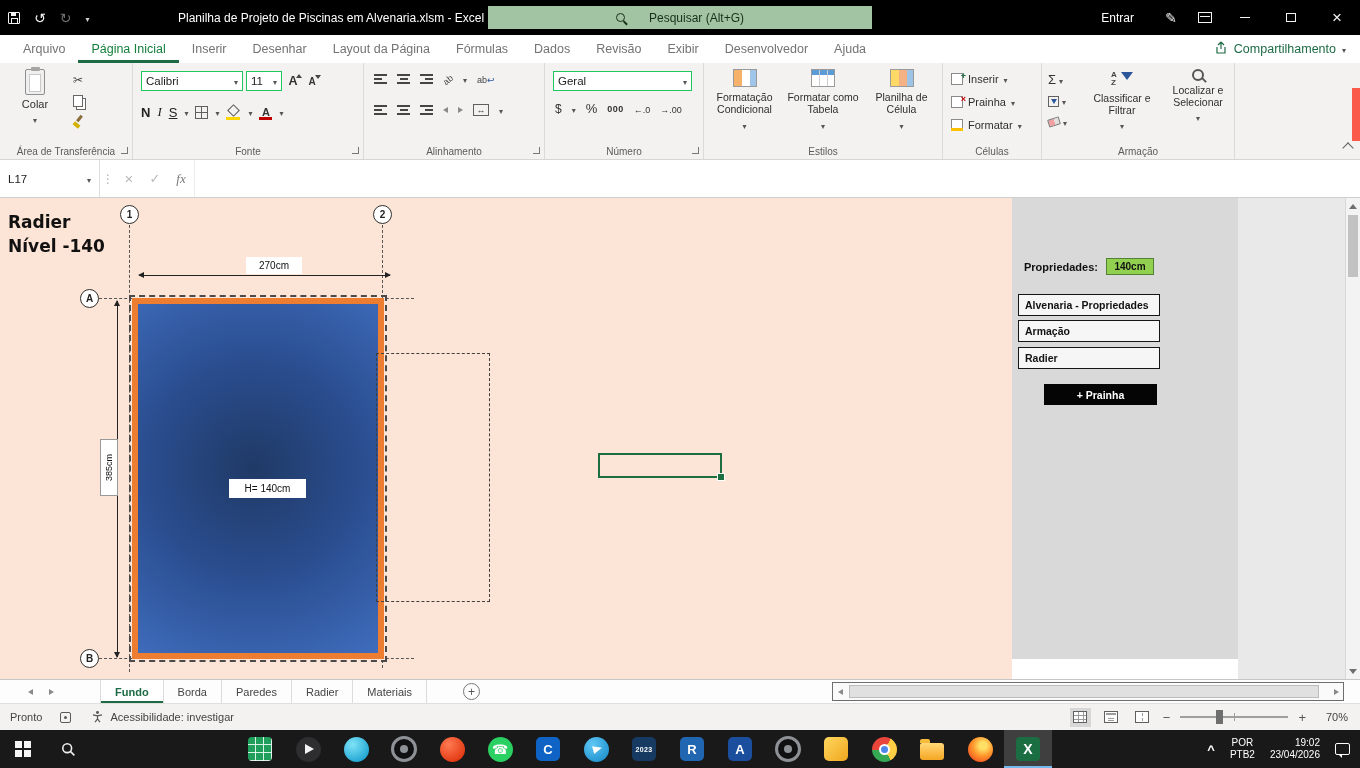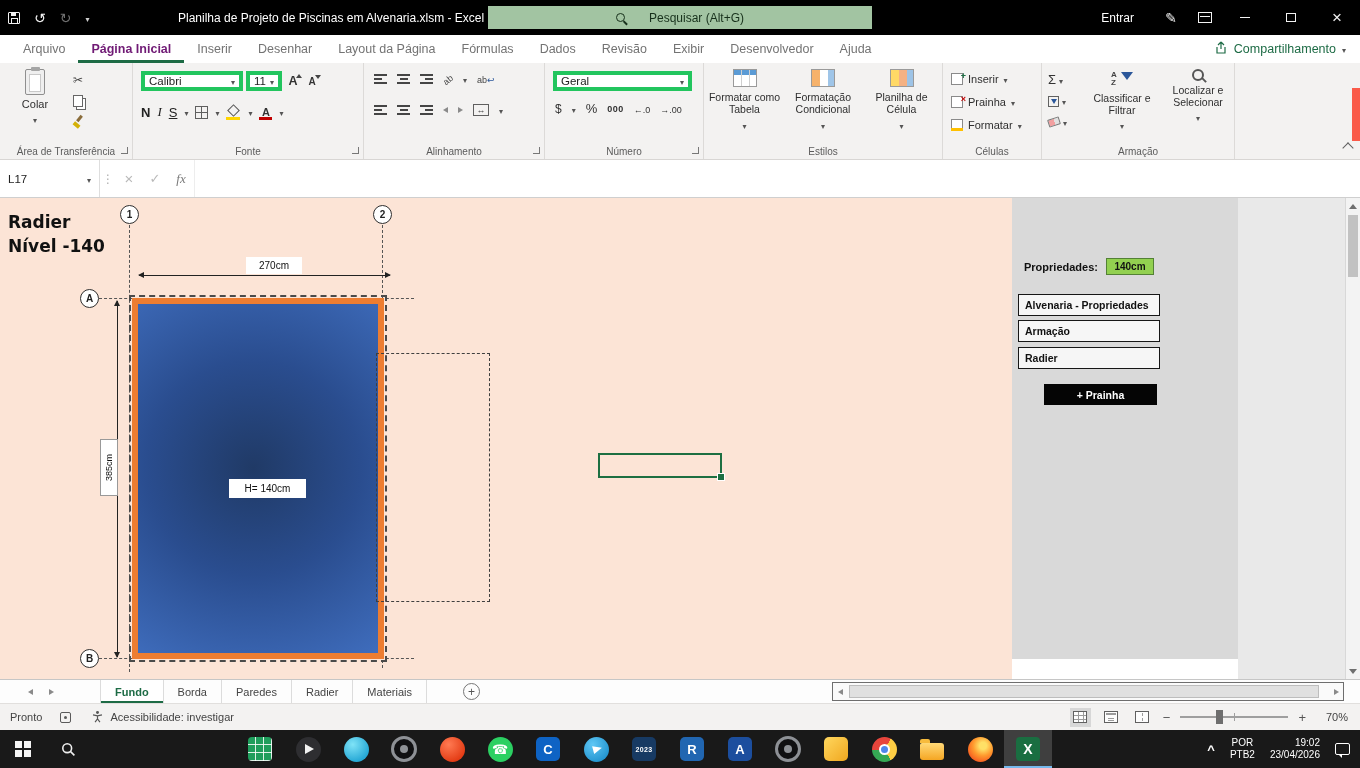--- a/index.html
+++ b/index.html
@@ -29,21 +29,21 @@
   .i-ribdisp i { width:14px; height:11px; border:1.2px solid #f2f2f2; position:relative; display:block; }
   .i-ribdisp i::after { content:''; position:absolute; left:1px; right:1px; top:3px; border-top:1px solid #f2f2f2; }
   .winbtn { width:46px; height:35px; display:flex; align-items:center; justify-content:center; }
   .i-min { width:10px; height:1.5px; background:#f2f2f2; display:block; }
   .i-max { width:10px; height:9px; border:1.2px solid #f2f2f2; display:block; }
   .i-close::before { content:"×"; font-size:17px; color:#f2f2f2; line-height:1; }
 
   
   .tabrow { position:absolute; top:35px; left:0; width:1360px; height:28px; background:#fff; display:flex; align-items:stretch; padding-left:10px; }
   .rtab { display:flex; align-items:center; padding:0 13px; font-size:12.5px; color:#737373; cursor:default; white-space:nowrap; }
-  .rtab.active { color:#701a75; font-weight:700; box-shadow:inset 0 -3px 0 #1d6b45; }
+  .rtab.active { color:#15803d; font-weight:400; box-shadow:inset 0 -3px 0 #1d6b45; }
   .share-btn { position:absolute; right:14px; top:35px; height:28px; display:flex; align-items:center; gap:6px; color:#1d6b45; font-size:12.5px; }
 
   
   .ribbon { position:absolute; top:63px; left:0; width:1360px; height:97px; background:#f3f2f1; border-bottom:1px solid #d8d6d4; display:flex; }
   .rgroup { position:relative; height:96px; border-right:1px solid #dcdad8; }
   .rglabel { position:absolute; bottom:2px; left:0; right:0; text-align:center; font-size:10px; color:#5b5b5b; white-space:nowrap; }
   .launcher { position:absolute; bottom:5px; right:4px; width:7px; height:7px; border-right:1px solid #777; border-bottom:1px solid #777; }
   .g-clip { width:133px; } .g-font { width:231px; } .g-align { width:181px; } .g-num { width:159px; }
   .g-styles { width:239px; } .g-cells { width:99px; } .g-edit { width:193px; }
   .paste-btn { position:absolute; left:10px; top:6px; width:50px; display:flex; flex-direction:column; align-items:center; gap:3px; font-size:11px; color:#2f2f2f; }
@@ -51,21 +51,21 @@
   .i-clipboard::before { content:''; position:absolute; top:-3px; left:4.5px; width:9px; height:4px; background:#a5a5a5; border-radius:1px; }
   .i-clipboard::after { content:''; position:absolute; top:4px; left:3px; right:3px; bottom:2px; background:#fff; border:1px solid #c9c9c9; }
   .clip-minis { position:absolute; left:72px; top:10px; display:flex; flex-direction:column; gap:8px; align-items:center; }
   .i-scissors::before { content:"✂"; font-size:12px; color:#444; }
   .i-copy { width:10px; height:12px; border:1px solid #666; background:#fff; box-shadow:3px 3px 0 -1px #fff, 3px 3px 0 0 #666; display:block; }
   .i-painter { width:12px; height:12px; position:relative; display:block; }
   .i-painter::before { content:''; position:absolute; top:0; left:6px; width:3px; height:7px; background:#8a6d3b; transform:rotate(40deg); }
   .i-painter::after { content:''; position:absolute; bottom:0; left:1px; width:7px; height:4px; background:#d4b106; transform:rotate(40deg); }
   .f-row1 { position:absolute; left:8px; top:8px; display:flex; align-items:center; gap:3px; }
   .f-row2 { position:absolute; left:8px; top:38px; display:flex; align-items:center; gap:7px; height:22px; }
-  .combo { height:20px; border:4px solid #22c55e; background:#fff; display:flex; align-items:center; justify-content:space-between; padding:0 4px; font-size:11.5px; color:#222; }
+  .combo { height:20px; border:1px solid #22c55e; background:#fff; display:flex; align-items:center; justify-content:space-between; padding:0 4px; font-size:11.5px; color:#222; }
   .combo-font { width:102px; } .combo-size { width:36px; } .combo-num { width:139px; }
   .i-bigA, .i-smallA { position:relative; width:16px; text-align:center; color:#333; }
   .i-bigA::before { content:"A"; font-size:12.5px; font-weight:600; }
   .i-bigA::after { content:""; position:absolute; top:0; right:-1px; border-left:3px solid transparent; border-right:3px solid transparent; border-bottom:4px solid #444; }
   .i-smallA::before { content:"A"; font-size:10px; font-weight:600; }
   .i-smallA::after { content:""; position:absolute; top:1px; right:-1px; border-left:3px solid transparent; border-right:3px solid transparent; border-top:4px solid #444; }
   .fmt-b { font-weight:800; font-size:13px; color:#222; }
   .fmt-i { font-style:italic; font-family:"Liberation Serif",serif; font-size:13px; color:#222; }
   .fmt-u { font-size:13px; color:#222; text-decoration:underline; }
   .i-borders { width:13px; height:13px; border:1px solid #5f5f5f; background:
@@ -421,27 +421,27 @@
         <span class="i-dec1"></span>
         <span class="i-dec2"></span>
       </div>
       <span class="rglabel">Número</span>
       <span class="launcher"></span>
     </div>
 
     <div class="rgroup g-styles">
       <div class="styles-wrap">
         <div class="style-btn">
+          <span class="i-cond"></span>
+          <span>Formatação Condicional</span>
+          <span class="caret dark"></span>
+        </div>
+        <div class="style-btn">
           <span class="i-table"></span>
           <span>Formatar como Tabela</span>
-          <span class="caret dark"></span>
-        </div>
-        <div class="style-btn">
-          <span class="i-cond"></span>
-          <span>Formatação Condicional</span>
           <span class="caret dark"></span>
         </div>
         <div class="style-btn">
           <span class="i-cellsty"></span>
           <span>Planilha de Célula</span>
           <span class="caret dark"></span>
         </div>
       </div>
       <span class="rglabel">Estilos</span>
     </div>

